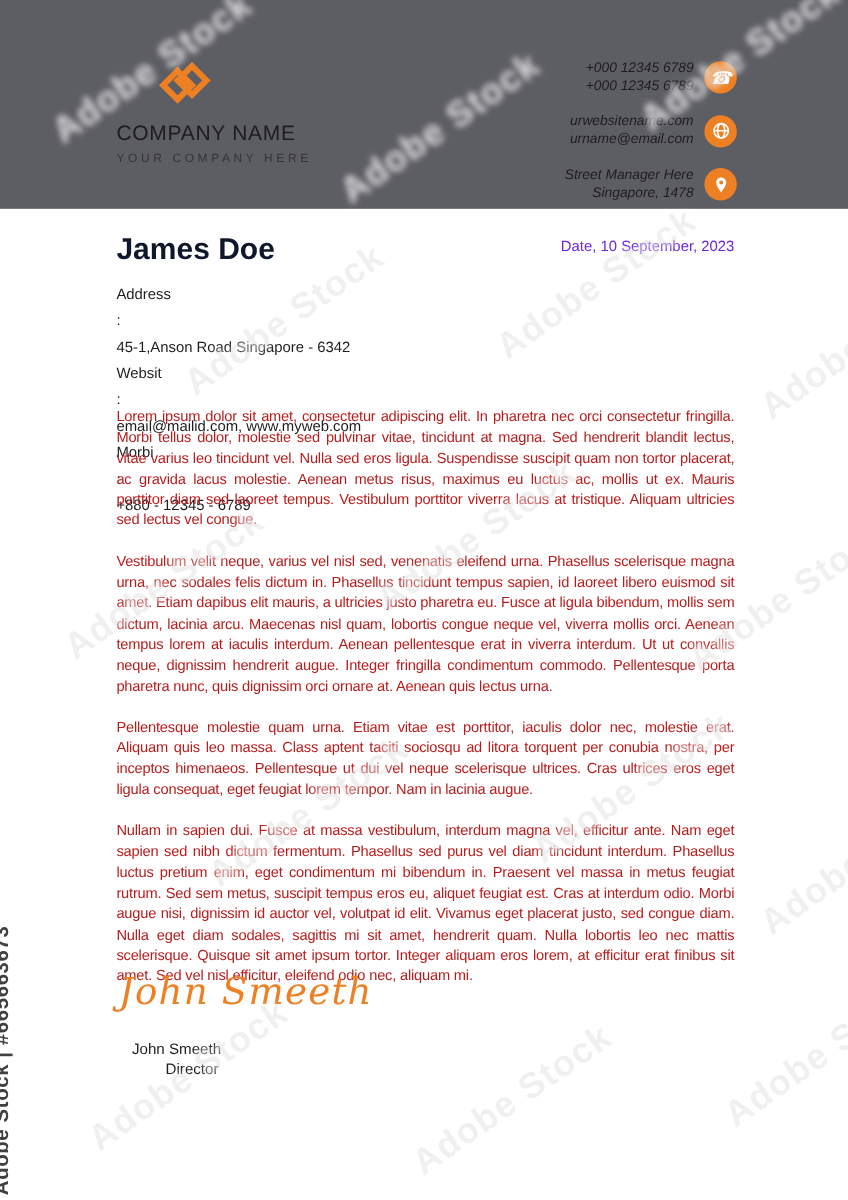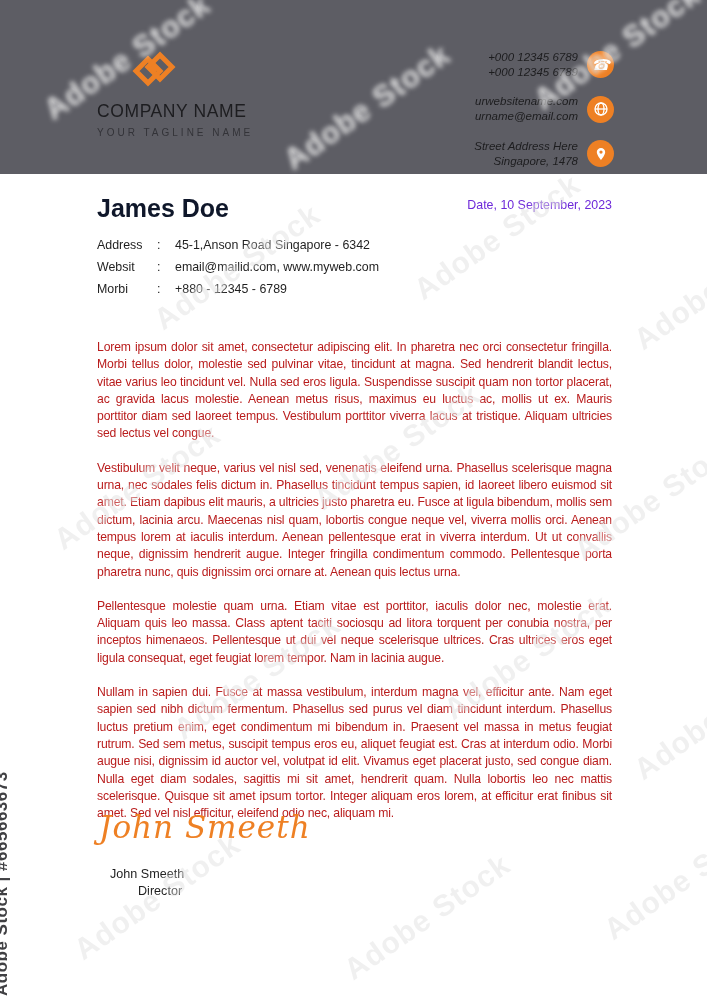--- a/index.html
+++ b/index.html
@@ -36,21 +36,21 @@
   .contact-icon{
     width:27px;height:27px;border-radius:50%;background:#ee8024;color:#fff;
     display:flex;align-items:center;justify-content:center;flex:0 0 auto;font-size:15px;
   }
 
   
   .recipient{position:absolute;top:194px;left:97px;width:515px;}
   .recipient-name{margin:0;font-size:25px;font-weight:700;color:#0f172a;}
   .recipient-title{margin-top:4px;font-size:12px;color:#2b2b2b;}
   .info-rows{margin-top:11px;font-size:12.4px;color:#1f1f1f;}
-  .info-row{display:flex;line-height:22px;}
+  .info-row{display:flex;line-height:22px;flex-direction:column;}
   .info-label{width:60px;}
   .info-colon{width:18px;}
   .letter-date{position:absolute;top:4px;right:0;font-size:12.4px;color:#6d28d9;}
 
   
   .body-text{
     position:absolute;top:339px;left:97px;width:515px;
     font-size:12.2px;line-height:17.3px;letter-spacing:-0.15px;
     text-align:justify;color:#b91c1c;
   }
@@ -89,21 +89,21 @@
   </div>
 
   <header class="header">
     <div class="brand">
       <svg class="logo" width="46" height="38" viewBox="0 0 46 38" aria-hidden="true">
         <path d="M17 9 L29 21 L17 33 L5 21 Z" fill="none" stroke="#ee8024" stroke-width="5"></path>
         <path d="M29 5 L41 17 L29 29 L17 17 Z" fill="none" stroke="#ee8024" stroke-width="5"></path>
         <path d="M23 13.5 L28 18.5 L23 23.5 L18 18.5 Z" fill="#ee8024"></path>
       </svg>
       <div class="company-name">COMPANY NAME</div>
-      <div class="tagline">YOUR TAGLINE NAME</div>
+      <div class="tagline">YOUR COMPANY HERE</div>
     </div>
 
     <div class="contacts">
       <div class="contact-row">
         <div class="contact-text">
           <div>+000 12345 6789</div>
           <div>+000 12345 6789</div>
         </div>
         <div class="contact-icon">
           <span>☎</span>
@@ -119,21 +119,21 @@
           <svg width="16" height="16" viewBox="0 0 24 24" aria-hidden="true">
             <circle cx="12" cy="12" r="9" fill="none" stroke="#fff" stroke-width="2"></circle>
             <ellipse cx="12" cy="12" rx="4.5" ry="9" fill="none" stroke="#fff" stroke-width="2"></ellipse>
             <line x1="3" y1="12" x2="21" y2="12" stroke="#fff" stroke-width="2"></line>
           </svg>
         </div>
       </div>
 
       <div class="contact-row">
         <div class="contact-text">
-          <div>Street Address Here</div>
+          <div>Street Manager Here</div>
           <div>Singapore, 1478</div>
         </div>
         <div class="contact-icon">
           <svg width="14" height="14" viewBox="0 0 24 24" aria-hidden="true">
             <path d="M12 1.5C8 1.5 4.8 4.7 4.8 8.7c0 5.4 7.2 13.8 7.2 13.8s7.2-8.4 7.2-13.8c0-4-3.2-7.2-7.2-7.2zm0 10a2.8 2.8 0 1 1 0-5.6 2.8 2.8 0 0 1 0 5.6z" fill="#fff"></path>
           </svg>
         </div>
       </div>
     </div>
   </header>

